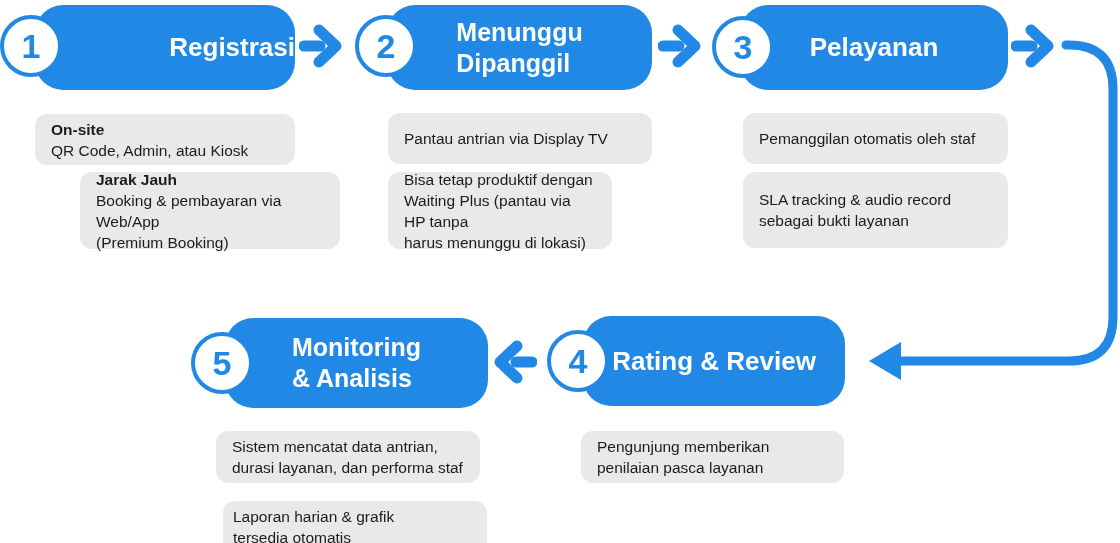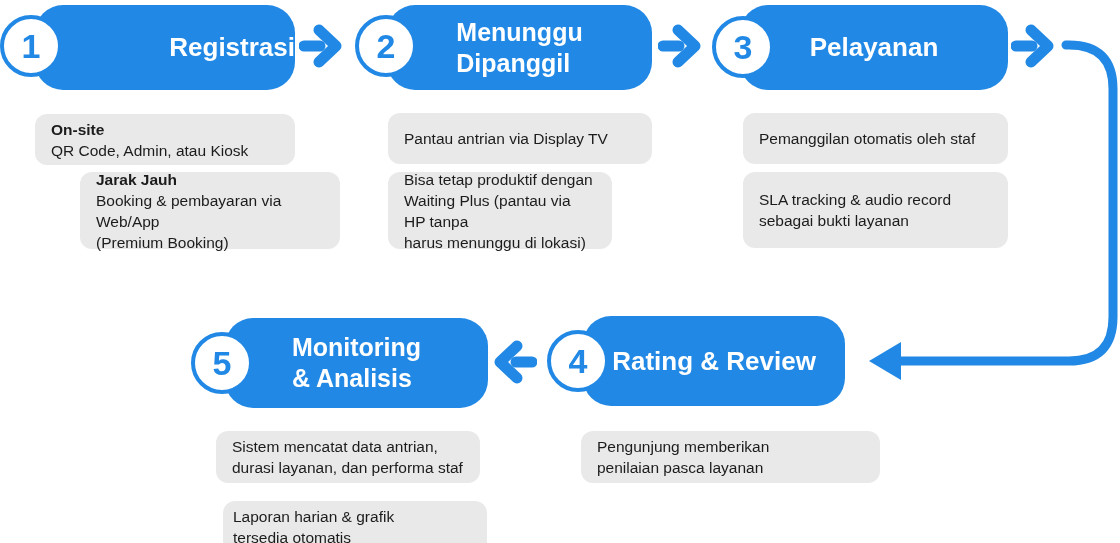--- a/index.html
+++ b/index.html
@@ -133,21 +133,21 @@
     <path d="M1066 45 L1069 45 Q1113 45 1113 89 L1113 317 Q1113 361 1069 361 L898 361" fill="none" stroke="#2189E5" stroke-width="9" stroke-linecap="round"></path>
     <polygon points="869,361 901,342 901,380" fill="#2189E5"></polygon>
   </svg>
 
   <div class="hdr" style="left:583px;top:316px;width:262px;height:90px;">
     <div class="hdr-title">Rating &amp; Review</div>
   </div>
   <div class="badge" style="left:547px;top:330px;">
     <span class="badge-num">4</span>
   </div>
-  <div class="note" style="left:581px;top:431px;width:299px;height:52px;border-radius:12px;">
+  <div class="note" style="left:581px;top:431px;width:263px;height:52px;border-radius:12px;">
     <div class="note-body">Pengunjung memberikan
 penilaian pasca layanan</div>
   </div>
 
   <svg class="arrow" style="left:489px;top:340px;" width="48" height="44" viewBox="0 0 48 44">
     <path d="M43 22 H27" stroke="#2189E5" stroke-width="11" stroke-linecap="round" fill="none"></path>
     <path d="M28 6 L11 22 L28 38" stroke="#2189E5" stroke-width="11" stroke-linecap="round" stroke-linejoin="round" fill="none"></path>
   </svg>
 
   <div class="hdr" style="left:225px;top:318px;width:263px;height:90px;">

